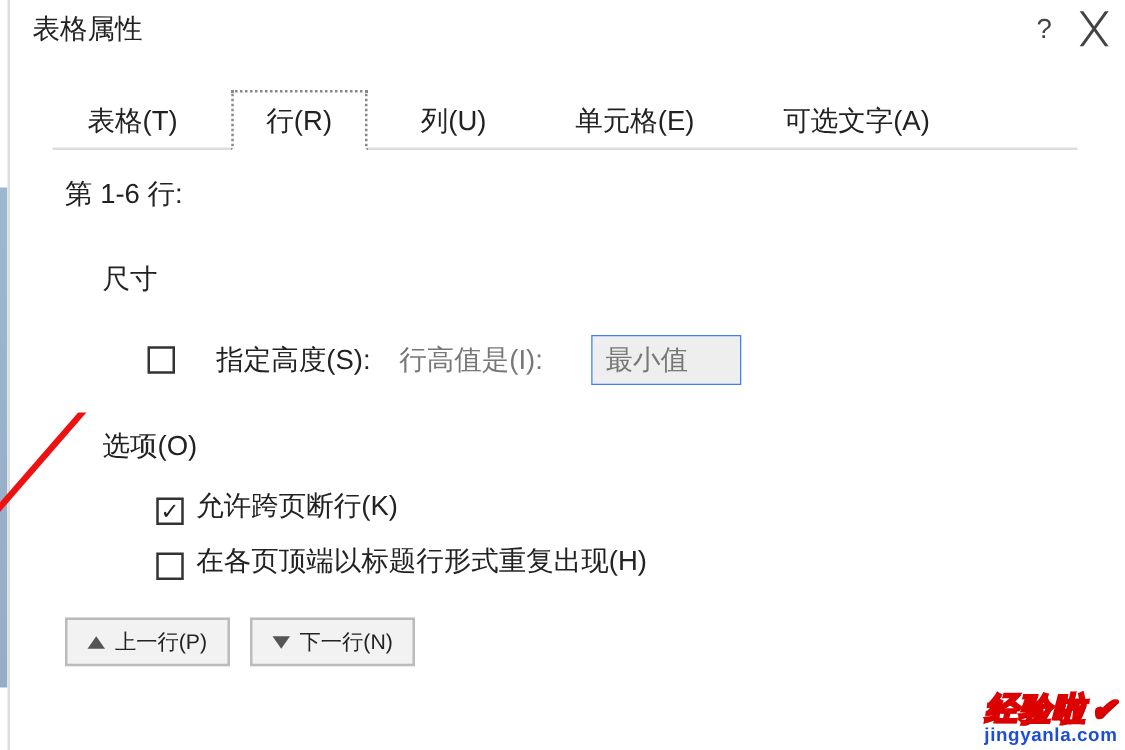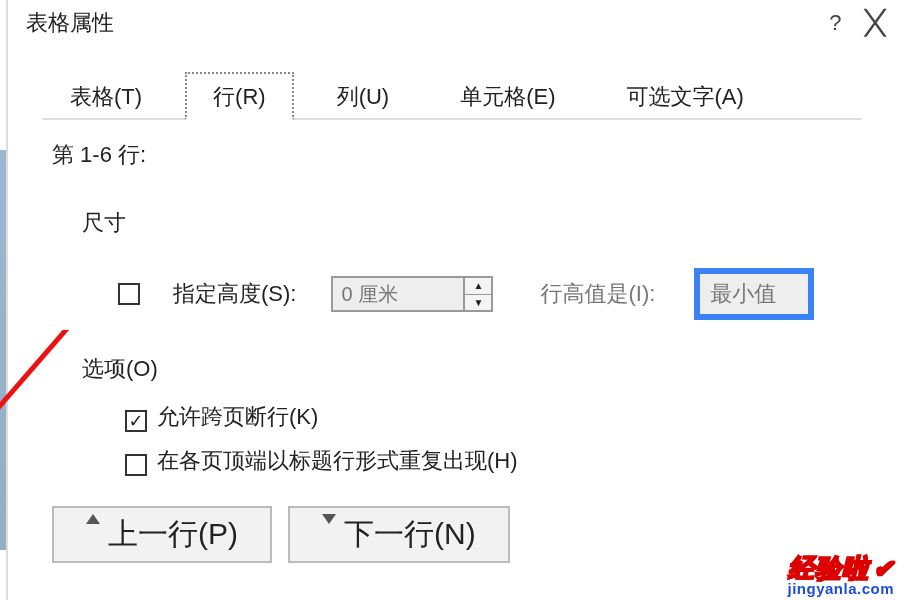--- a/index.html
+++ b/index.html
@@ -106,46 +106,46 @@
     flex:1;
     display:flex;align-items:center;justify-content:center;
     font-size:10px;
     background:#f4f4f4;
     border-bottom:1px solid #999;
     cursor:pointer;
   }
   .spin-btn:last-child{border-bottom:none;}
   .hlabel{ color:#777; margin-right:16px;}
   .combo{
-    border:6px solid #3b82f6;
+    border:1px solid #3b82f6;
     background:#eee;
-    height:52px;
+    height:40px;
     display:flex;
     align-items:center;
     padding:0 0 0 10px;
     color:#777;
     min-width:120px;
   }
   .opt-label { margin-left: 30px; margin-bottom: 18px; }
   .opt-row {
     display:flex; align-items:flex-end;
     margin-left: 73px;
     margin-bottom: 14px;
     font-size:22px;
   }
   .nav-row{
     display:flex; gap:16px;
     margin: 30px 0 0 44px;
   }
   .nav-btn{
     border:2px solid #bbb;
     background:#f2f2f2;
-    padding:6px 32px;
-    display:flex; align-items:flex-start; gap:8px;
-    font-size:30px;
+    padding:6px 16px;
+    display:flex; align-items:center; gap:8px;
+    font-size:17px;
     cursor:pointer;
   }
   .tri-up, .tri-down{
     width:0;height:0;
     border-left:7px solid transparent;
     border-right:7px solid transparent;
   }
   .tri-up{ border-bottom:10px solid #555;}
   .tri-down{ border-top:10px solid #555;}
   .arrow {
@@ -204,27 +204,20 @@
     <div class="tab side"><span>可选文字(A)</span></div>
   </div>
 
   <div class="content">
     <div class="rowinfo">第 1-6 行:</div>
     <div class="size-label">尺寸</div>
 
     <div class="height-row">
       <span class="checkbox"></span>
       <span>指定高度(S):</span>
-      <span class="spin">
-        <input disabled="" value="0 厘米" style="">
-        <span class="spin-btns">
-          <span class="spin-btn">▲</span>
-          <span class="spin-btn">▼</span>
-        </span>
-      </span>
       <span class="hlabel">行高值是(I):</span>
       <span class="combo">
         <span>最小值</span>
       </span>
     </div>
 
     <div class="opt-label">选项(O)</div>
 
     <div class="opt-row">
       <span class="checkbox checked"></span>

